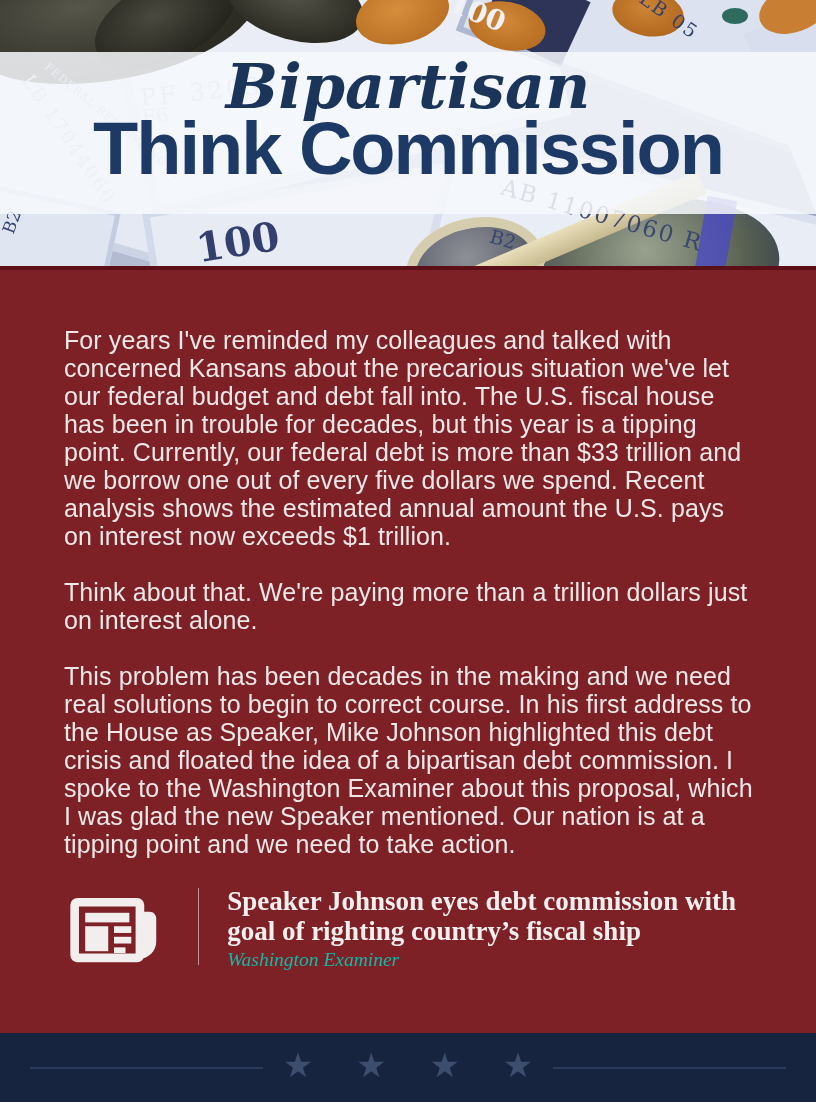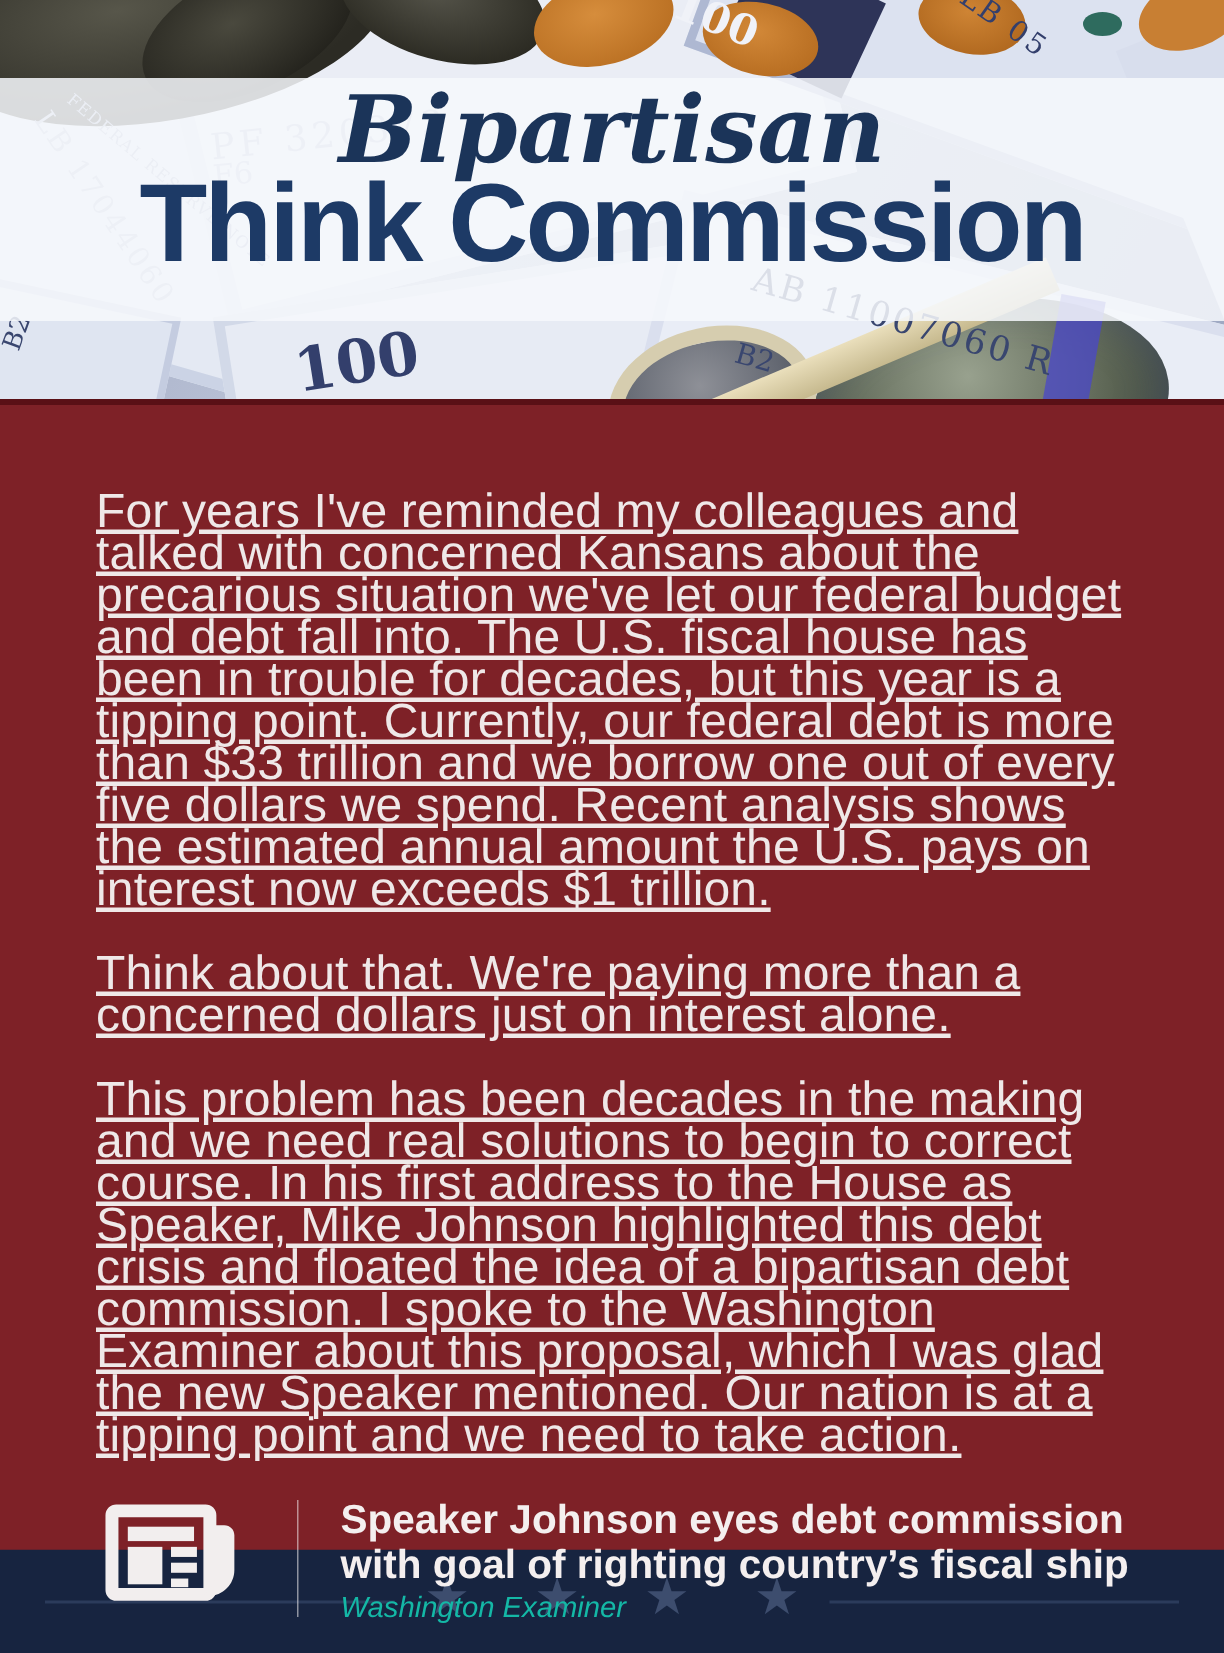--- a/index.html
+++ b/index.html
@@ -15,22 +15,22 @@
   .blob{position:absolute;border-radius:50%;}
   .band{position:absolute;left:0;right:0;top:52px;height:162px;z-index:5;
         background:rgba(246,248,251,0.86);text-align:center;}
   .title-script{margin:2px 0 0;font:italic 700 62px/66px "DejaVu Serif",serif;color:#1B3459;}
   .title-main{margin:-10px 0 0;font:800 74px/78px "Liberation Sans",sans-serif;
               letter-spacing:-2px;color:#1D3A66;}
 
   
   .article{position:relative;background:#7E2127;height:763px;box-sizing:border-box;
            padding:56px 60px 0 64px;}
-  .body-par{margin:0 0 28px;font-size:32px;line-height:28px;color:#EFE8E8;letter-spacing:.1px;text-decoration:underline;}
-  .citation{display:flex;align-items:flex-start;margin-top:12px;}
+  .body-par{margin:0 0 28px;font-size:25px;line-height:28px;color:#EFE8E8;letter-spacing:.1px;}
+  .citation{display:flex;align-items:flex-end;margin-top:12px;font-family:Liberation Serif, serif;}
   .news-svg{width:96px;height:78px;flex:none;margin-left:2px;}
   .cite-divider{width:2px;background:rgba(242,238,238,0.55);align-self:stretch;
                 margin:2px 28px 6px 36px;}
   .cite-headline{font-weight:700;font-size:27px;line-height:30px;color:#F4EFEF;}
   .cite-source{font-style:italic;font-size:19.5px;color:#14b8a6;margin-top:3px;}
 
   
   .footer{height:69px;background:#172440;display:flex;align-items:center;
           padding:0 30px;box-sizing:border-box;}
   .star-line{flex:1;height:2px;background:#2B3B5B;}
@@ -82,21 +82,21 @@
     </div>
 
     <div class="band">
       <h1 class="title-script">Bipartisan</h1>
       <h2 class="title-main">Think Commission</h2>
     </div>
   </header>
 
   <main class="article">
     <p class="body-par">For years I've reminded my colleagues and talked with concerned Kansans about the precarious situation we've let our federal budget and debt fall into. The U.S. fiscal house has been in trouble for decades, but this year is a tipping point. Currently, our federal debt is more than $33 trillion and we borrow one out of every five dollars we spend. Recent analysis shows the estimated annual amount the U.S. pays on interest now exceeds $1 trillion.</p>
-    <p class="body-par">Think about that. We're paying more than a concerned dollars just on interest alone.</p>
+    <p class="body-par">Think about that. We're paying more than a trillion dollars just on interest alone.</p>
     <p class="body-par">This problem has been decades in the making and we need real solutions to begin to correct course. In his first address to the House as Speaker, Mike Johnson highlighted this debt crisis and floated the idea of a bipartisan debt commission. I spoke to the Washington Examiner about this proposal, which I was glad the new Speaker mentioned. Our nation is at a tipping point and we need to take action.</p>
 
     <div class="citation">
       <svg class="news-svg" viewBox="0 0 100 80" aria-hidden="true">
         <rect x="9" y="9" width="68" height="58" rx="3" fill="none" stroke="#F2EEEE" stroke-width="9"></rect>
         <path d="M81 19 h6 c4 0 7 3 7 7 v24 c0 10 -8 18 -18 18 h-4 c6 -4 9 -9 9 -17 z" fill="#F2EEEE"></path>
         <rect x="20" y="20" width="46" height="10" fill="#F2EEEE"></rect>
         <rect x="20" y="34" width="24" height="26" fill="#F2EEEE"></rect>
         <rect x="50" y="34" width="18" height="7" fill="#F2EEEE"></rect>
         <rect x="50" y="45" width="18" height="7" fill="#F2EEEE"></rect>

